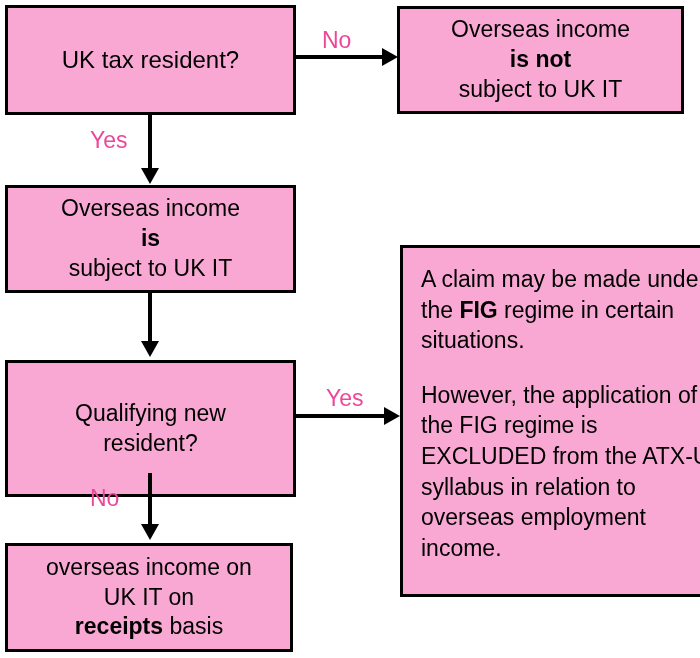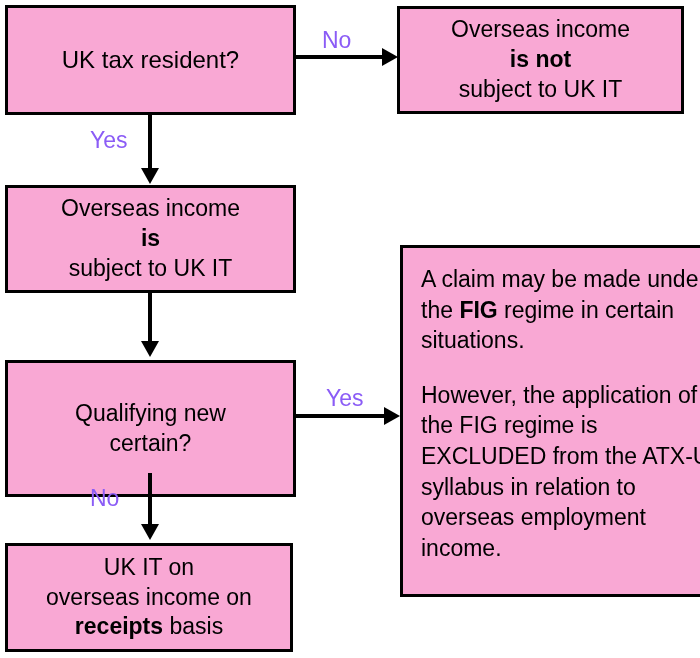--- a/index.html
+++ b/index.html
@@ -74,21 +74,21 @@
     border-left: 9px solid transparent;
     border-right: 9px solid transparent;
     border-top: 16px solid #000000;
   }
 
   .edge-label {
     position: absolute;
     font-size: 23px;
     line-height: 1;
     white-space: nowrap;
-    color: #8b5cf6;
+    color: #ec4899;
   }
 
   
   #edge-no-top-h       { left: 296px; top: 55px;  width: 88px; }
   #arrow-no-top        { left: 382px; top: 48px; }
 
   #edge-yes-down-v     { left: 148px; top: 115px; height: 56px; }
   #arrow-yes-down      { left: 141px; top: 168px; }
   #label-yes-top       { left: 90px;  top: 129px; }
   #label-no-top        { left: 322px; top: 29px; }
@@ -127,28 +127,28 @@
     <span class="txt">
       <span class="node-line">Overseas income</span>
       <span class="node-line bold">is</span>
       <span class="node-line">subject to UK IT</span>
     </span>
   </div>
 
   <div class="node" id="node-qualifying">
     <span class="txt">
       <span class="node-line">Qualifying new</span>
-      <span class="node-line">certain?</span>
+      <span class="node-line">resident?</span>
     </span>
   </div>
 
   <div class="node" id="node-uk-it-receipts">
     <span class="txt">
+      <span class="node-line">overseas income on</span>
       <span class="node-line">UK IT on</span>
-      <span class="node-line">overseas income on</span>
       <span class="node-line"><span class="bold">receipts</span><span> basis</span></span>
     </span>
   </div>
 
   <div class="node" id="node-fig-note">
     <span class="txt">
       <p><span>A claim may be made under the </span><span class="bold">FIG</span><span> regime in certain situations.</span></p>
       <p>However, the application of the FIG regime is EXCLUDED from the ATX-UK syllabus in relation to overseas employment income.</p>
     </span>
   </div>

